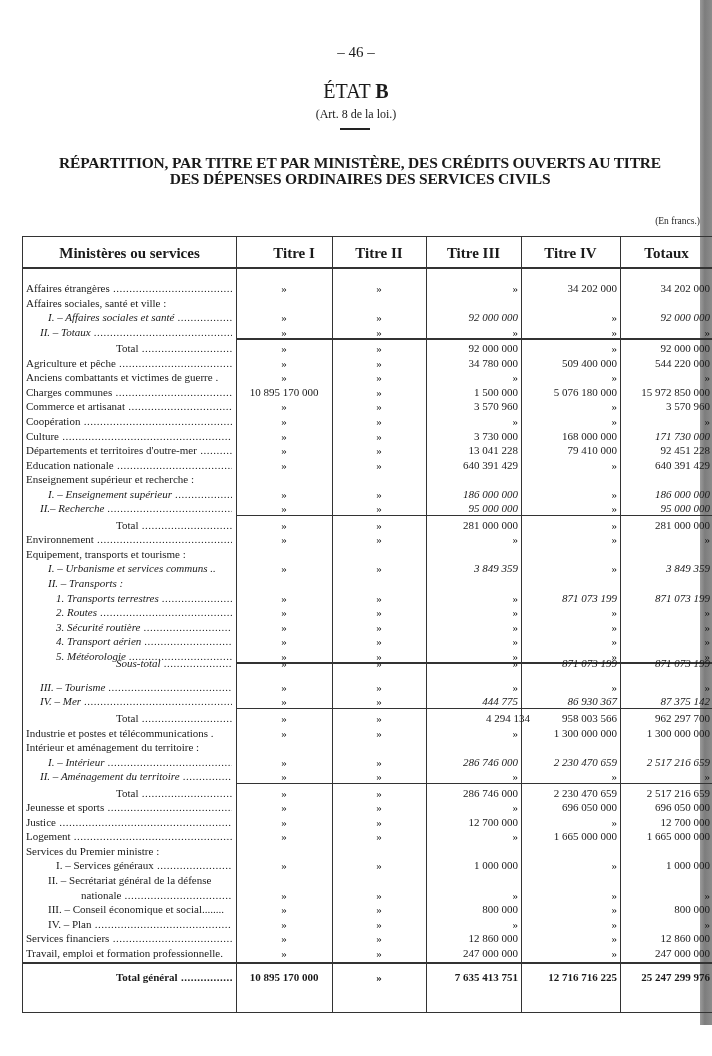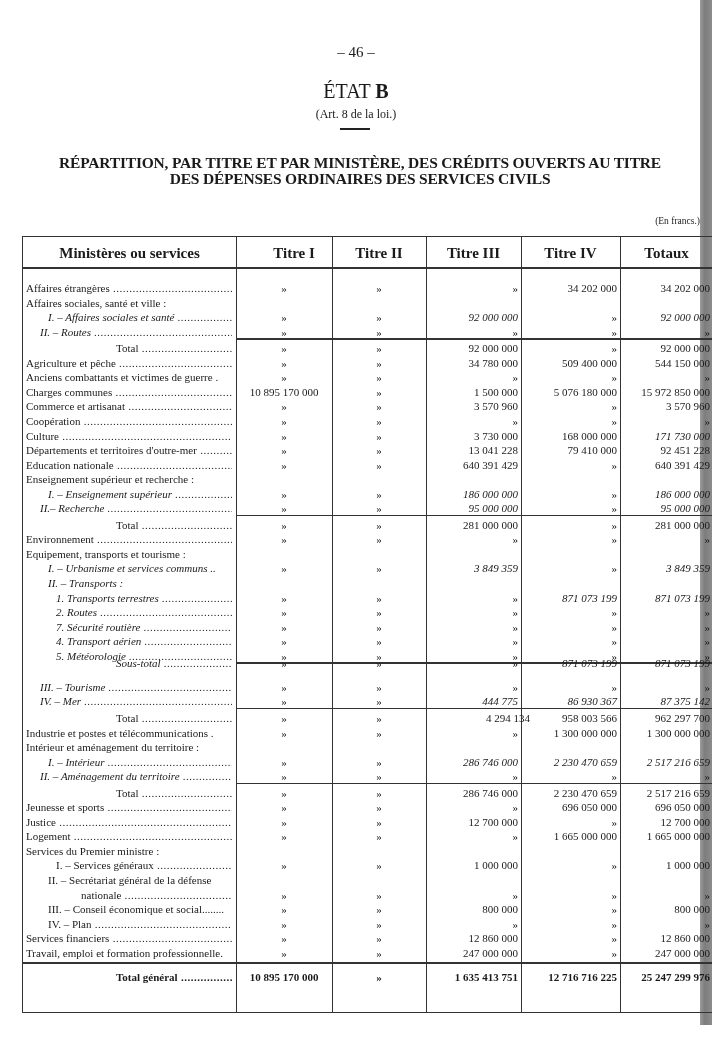--- a/index.html
+++ b/index.html
@@ -97,21 +97,21 @@
     </div>
     <div class="row" style="top: 73.1px;">
       <span class="label dots it" style="padding-left: 22px; width: 184px;">I. – Affaires sociales et santé</span>
       <span class="cell center" style="left: 213px; width: 96px;">»</span>
       <span class="cell center" style="left: 309px; width: 94px;">»</span>
       <span class="cell it" style="left: 403px; width: 92px;">92 000 000</span>
       <span class="cell" style="left: 498px; width: 96px; padding-right: 0px;">»</span>
       <span class="cell it" style="left: 597px; width: 90px;">92 000 000</span>
     </div>
     <div class="row" style="top: 87.65px;">
-      <span class="label dots it" style="padding-left: 14px; width: 192px;">II. – Routes</span>
+      <span class="label dots it" style="padding-left: 14px; width: 192px;">II. – Totaux</span>
       <span class="cell center" style="left: 213px; width: 96px;">»</span>
       <span class="cell center" style="left: 309px; width: 94px;">»</span>
       <span class="cell" style="left: 403px; width: 92px; padding-right: 0px;">»</span>
       <span class="cell" style="left: 498px; width: 96px; padding-right: 0px;">»</span>
       <span class="cell" style="left: 597px; width: 90px; padding-right: 0px;">»</span>
     </div>
     <div class="sep" style="top: 101.2px;"></div>
     <div class="row" style="top: 104.2px;">
       <span class="label dots" style="padding-left: 90px; width: 116px;">Total</span>
       <span class="cell center" style="left: 213px; width: 96px;">»</span>
@@ -119,21 +119,21 @@
       <span class="cell" style="left: 403px; width: 92px;">92 000 000</span>
       <span class="cell" style="left: 498px; width: 96px; padding-right: 0px;">»</span>
       <span class="cell" style="left: 597px; width: 90px;">92 000 000</span>
     </div>
     <div class="row" style="top: 118.75px;">
       <span class="label dots" style="padding-left: 0px; width: 206px;">Agriculture et pêche</span>
       <span class="cell center" style="left: 213px; width: 96px;">»</span>
       <span class="cell center" style="left: 309px; width: 94px;">»</span>
       <span class="cell" style="left: 403px; width: 92px;">34 780 000</span>
       <span class="cell" style="left: 498px; width: 96px;">509 400 000</span>
-      <span class="cell" style="left: 597px; width: 90px;">544 150 000</span>
+      <span class="cell" style="left: 597px; width: 90px;">544 220 000</span>
     </div>
     <div class="row" style="top: 133.3px;">
       <span class="label" style="padding-left: 0px; width: 206px;">Anciens combattants et victimes de guerre .</span>
       <span class="cell center" style="left: 213px; width: 96px;">»</span>
       <span class="cell center" style="left: 309px; width: 94px;">»</span>
       <span class="cell" style="left: 403px; width: 92px; padding-right: 0px;">»</span>
       <span class="cell" style="left: 498px; width: 96px; padding-right: 0px;">»</span>
       <span class="cell" style="left: 597px; width: 90px; padding-right: 0px;">»</span>
     </div>
     <div class="row" style="top: 147.85px;">
@@ -259,21 +259,21 @@
     </div>
     <div class="row" style="top: 368.1px;">
       <span class="label dots it" style="padding-left: 30px; width: 176px;">2. Routes</span>
       <span class="cell center" style="left: 213px; width: 96px;">»</span>
       <span class="cell center" style="left: 309px; width: 94px;">»</span>
       <span class="cell" style="left: 403px; width: 92px; padding-right: 0px;">»</span>
       <span class="cell" style="left: 498px; width: 96px; padding-right: 0px;">»</span>
       <span class="cell" style="left: 597px; width: 90px; padding-right: 0px;">»</span>
     </div>
     <div class="row" style="top: 382.65px;">
-      <span class="label dots it" style="padding-left: 30px; width: 176px;">7. Sécurité routière</span>
+      <span class="label dots it" style="padding-left: 30px; width: 176px;">3. Sécurité routière</span>
       <span class="cell center" style="left: 213px; width: 96px;">»</span>
       <span class="cell center" style="left: 309px; width: 94px;">»</span>
       <span class="cell" style="left: 403px; width: 92px; padding-right: 0px;">»</span>
       <span class="cell" style="left: 498px; width: 96px; padding-right: 0px;">»</span>
       <span class="cell" style="left: 597px; width: 90px; padding-right: 0px;">»</span>
     </div>
     <div class="row" style="top: 397.2px;">
       <span class="label dots it" style="padding-left: 30px; width: 176px;">4. Transport aérien</span>
       <span class="cell center" style="left: 213px; width: 96px;">»</span>
       <span class="cell center" style="left: 309px; width: 94px;">»</span>
@@ -450,17 +450,17 @@
       <span class="cell center" style="left: 309px; width: 94px;">»</span>
       <span class="cell" style="left: 403px; width: 92px;">247 000 000</span>
       <span class="cell" style="left: 498px; width: 96px; padding-right: 0px;">»</span>
       <span class="cell" style="left: 597px; width: 90px;">247 000 000</span>
     </div>
     <div class="sep full" style="top: 725.3px;"></div>
     <div class="row bold" style="top: 733.3px; height: 18px;">
       <span class="label dots" style="padding-left: 90px; width: 116px;">Total général</span>
       <span class="cell center" style="left: 213px; width: 96px;">10 895 170 000</span>
       <span class="cell center" style="left: 309px; width: 94px;">»</span>
-      <span class="cell" style="left: 403px; width: 92px;">1 635 413 751</span>
+      <span class="cell" style="left: 403px; width: 92px;">7 635 413 751</span>
       <span class="cell" style="left: 498px; width: 96px;">12 716 716 225</span>
       <span class="cell" style="left: 597px; width: 90px;">25 247 299 976</span>
     </div>
   </div>
 
 </body></html>

